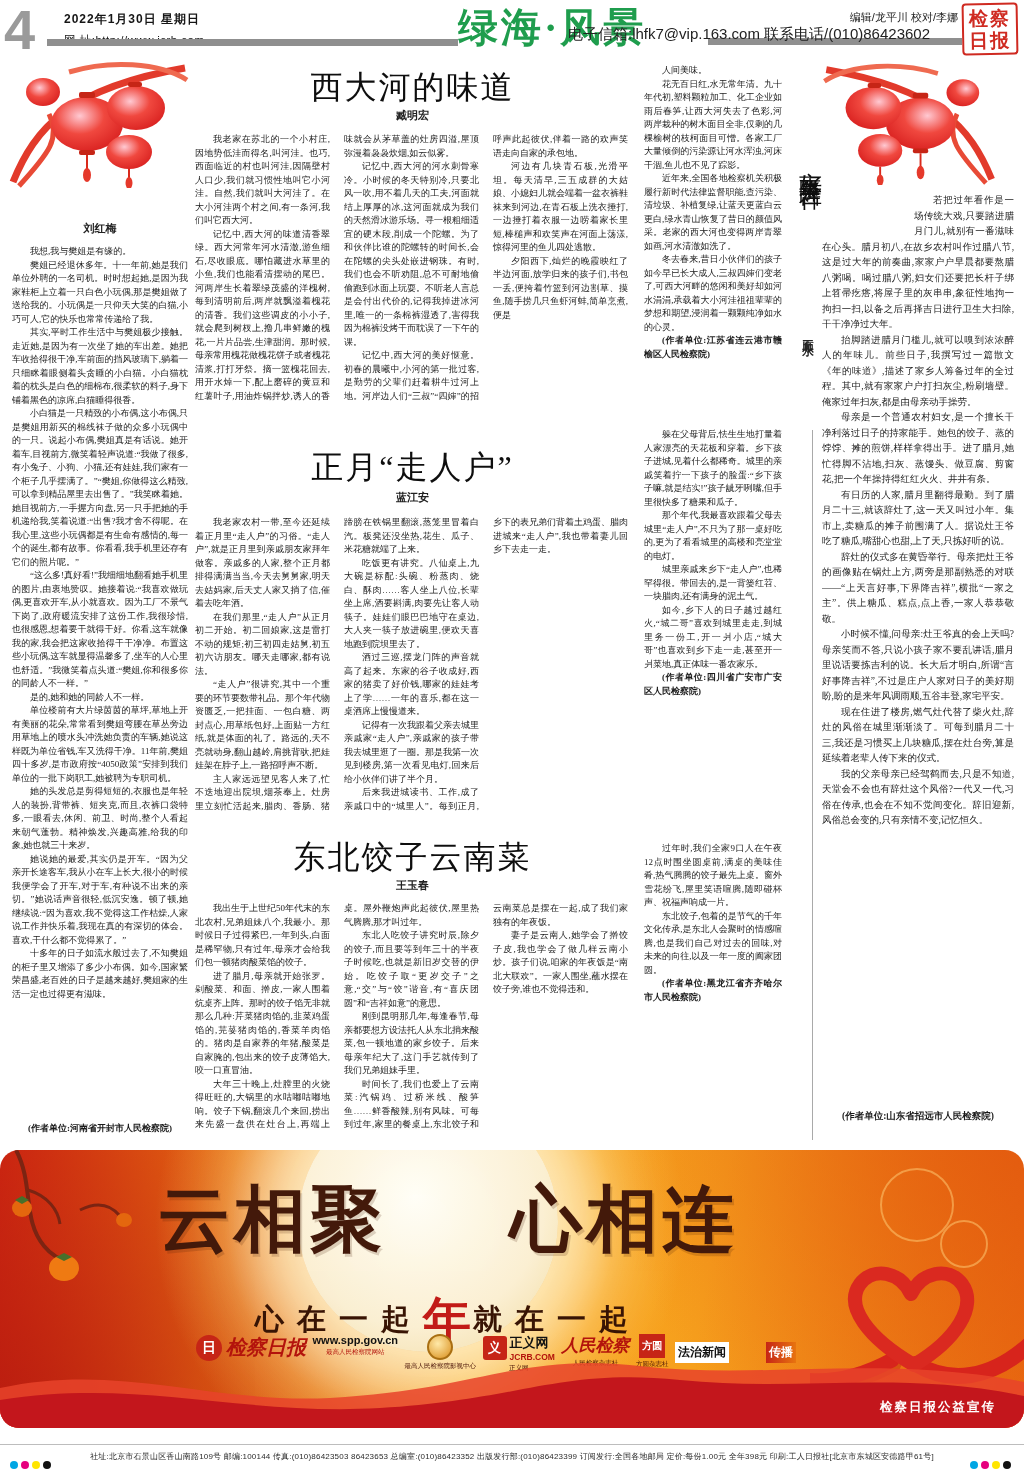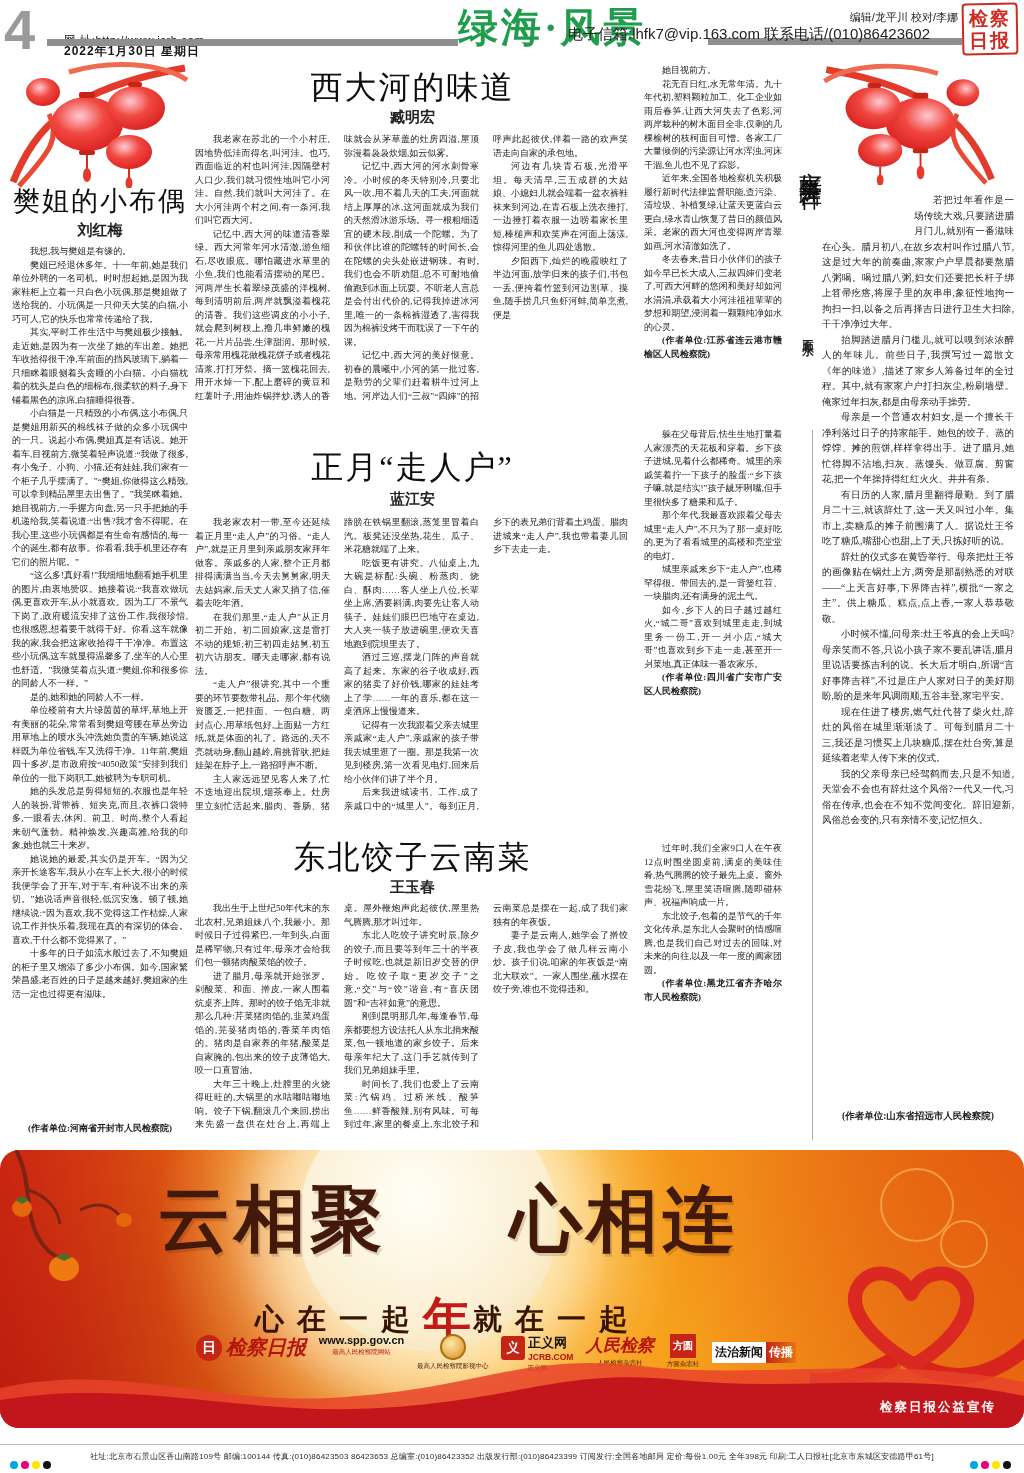--- a/index.html
+++ b/index.html
@@ -2,34 +2,34 @@
 <html><head>
 <meta charset="utf-8">
 <style>
   html,body{margin:0;padding:0;background:#e9e9e9;}
   .page{position:relative;width:1024px;height:1473px;background:#ffffff;margin:0 auto;
         font-family:"Liberation Serif","DejaVu Serif",serif;overflow:hidden;color:#1a1a1a;}
   .abs{position:absolute;}
   .sans{font-family:"Liberation Sans","DejaVu Sans",sans-serif;}
   
   .page-num{left:4px;top:2px;font-size:56px;font-weight:700;color:#9a9a9a;line-height:1;}
-  .hd-date{left:64px;top:11px;font-size:12px;font-weight:700;color:#151515;letter-spacing:1px;margin-top:32px;}
+  .hd-date{left:64px;top:11px;font-size:12px;font-weight:700;color:#151515;letter-spacing:1px;}
   .hd-url{left:64px;top:33px;font-size:11.5px;color:#151515;letter-spacing:0.5px;}
   .hd-bar{height:7px;background:#8f8f8f;top:39px;}
   .section-title{left:458px;top:0px;font-size:40px;font-weight:700;color:#1f9d4d;letter-spacing:3px;}
   .hd-ed1{left:540px;top:10px;width:418px;text-align:right;font-size:11px;color:#222;}
   .hd-ed2{left:540px;top:25px;width:418px;text-align:center;font-size:15px;color:#222;}
   .seal{left:962px;top:3px;width:56px;height:52px;border:2px solid #cf2a21;border-radius:4px;
         box-sizing:border-box;display:flex;flex-wrap:wrap;align-items:center;justify-content:center;
         font-weight:700;color:#cf2a21;font-size:19px;line-height:22px;text-align:center;
         letter-spacing:2px;padding-top:2px;transform:rotate(-1deg);}
   .seal span{width:44px;display:block;}
   
   .art-title{font-weight:400;color:#0e0e0e;text-align:center;letter-spacing:2px;}
-  .byline{text-align:center;font-size:15px;font-weight:700;color:#222;}
+  .byline{text-align:center;font-size:11px;font-weight:700;color:#222;}
   .body-text{font-size:9px;line-height:13.5px;text-align:justify;color:#1c1c1c;}
   .para{margin:0;text-indent:2em;}
   .attr{font-weight:700;}
   .attr-line{font-weight:700;font-size:9px;text-align:center;}
   .cols3{column-count:3;column-gap:14px;column-fill:auto;height:100%;overflow:hidden;}
   .clip{overflow:hidden;}
   .vrule{width:1px;background:#a9a9a9;}
   .v-title{writing-mode:vertical-rl;text-orientation:upright;font-size:23px;letter-spacing:3px;color:#0e0e0e;}
   .v-author{writing-mode:vertical-rl;text-orientation:upright;font-size:11.5px;font-weight:700;color:#222;letter-spacing:2px;}
   .right-float-spacer{float:left;width:92px;height:42px;}
@@ -96,21 +96,20 @@
       <rect x="70" y="34" width="16" height="6" rx="2" fill="#c62516"></rect>
       <rect x="119" y="24" width="14" height="5" rx="2" fill="#c62516"></rect>
       <rect x="70" y="92" width="16" height="5" rx="2" fill="#c62516"></rect>
       <line x1="78" y1="97" x2="78" y2="112" stroke="#d92a1c" stroke-width="2"></line>
       <ellipse cx="78" cy="117" rx="4" ry="7" fill="#e5392b"></ellipse>
       <line x1="120" y1="111" x2="120" y2="121" stroke="#d92a1c" stroke-width="2"></line>
       <ellipse cx="120" cy="125" rx="3.5" ry="6" fill="#e5392b"></ellipse>
     </svg>
   </div>
 
-  <div class="abs art-title" style="left:10px;top:183px;width:180px;font-size:27px;">樊姐的小布偶</div>
   <div class="abs byline" style="left:10px;top:221px;width:180px;">刘红梅</div>
   <div class="abs body-text clip" style="left:12px;top:245px;width:176px;height:872px;">
       <p class="para">我想,我与樊姐是有缘的。</p>
       <p class="para">樊姐已经退休多年。十一年前,她是我们单位外聘的一名司机。时时想起她,是因为我家鞋柜上立着一只白色小玩偶,那是樊姐做了送给我的。小玩偶是一只仰天大笑的白猫,小巧可人,它的快乐也常常传递给了我。</p>
       <p class="para">其实,平时工作生活中与樊姐极少接触。走近她,是因为有一次坐了她的车出差。她把车收拾得很干净,车前面的挡风玻璃下,躺着一只细眯着眼侧着头贪睡的小白猫。小白猫枕着的枕头是白色的细棉布,很柔软的料子,身下铺着黑色的凉席,白猫睡得很香。</p>
       <p class="para">小白猫是一只精致的小布偶,这小布偶,只是樊姐用新买的棉线袜子做的众多小玩偶中的一只。说起小布偶,樊姐真是有话说。她开着车,目视前方,微笑着轻声说道:“我做了很多,有小兔子、小狗、小猫,还有娃娃,我们家有一个柜子几乎摆满了。”“樊姐,你做得这么精致,可以拿到精品屋里去出售了。”我笑眯着她。她目视前方,一手握方向盘,另一只手把她的手机递给我,笑着说道:“出售?我才舍不得呢。在我心里,这些小玩偶都是有生命有感情的,每一个的诞生,都有故事。你看看,我手机里还存有它们的照片呢。”</p>
       <p class="para">“这么多!真好看!”我细细地翻看她手机里的图片,由衷地赞叹。她接着说:“我喜欢做玩偶,更喜欢开车,从小就喜欢。因为工厂不景气下岗了,政府暖流安排了这份工作,我很珍惜,也很感恩,想着要干就得干好。你看,这车就像我的家,我会把这家收拾得干干净净。布置这些小玩偶,这车就显得温馨多了,坐车的人心里也舒适。”我微笑着点头道:“樊姐,你和很多你的同龄人不一样。”</p>
       <p class="para">是的,她和她的同龄人不一样。</p>
       <p class="para">单位楼前有大片绿茵茵的草坪,草地上开有美丽的花朵,常常看到樊姐弯腰在草丛旁边用草地上的喷水头冲洗她负责的车辆,她说这样既为单位省钱,车又洗得干净。11年前,樊姐四十多岁,是市政府按“4050政策”安排到我们单位的一批下岗职工,她被聘为专职司机。</p>
       <p class="para">她的头发总是剪得短短的,衣服也是年轻人的装扮,背带裤、短夹克,而且,衣裤口袋特多,一眼看去,休闲、前卫、时尚,整个人看起来朝气蓬勃。精神焕发,兴趣高雅,给我的印象,她也就三十来岁。</p>
@@ -126,21 +125,21 @@
         <p class="para">我老家在苏北的一个小村庄,因地势低洼而得名,叫河洼。也巧,西面临近的村也叫河洼,因隔壁村人口少,我们就习惯性地叫它小河洼。自然,我们就叫大河洼了。在大小河洼两个村之间,有一条河,我们叫它西大河。</p>
         <p class="para">记忆中,西大河的味道清香翠绿。西大河常年河水清澈,游鱼细石,尽收眼底。哪怕藏进水草里的小鱼,我们也能看清摆动的尾巴。河两岸生长着翠绿茂盛的洋槐树,每到清明前后,两岸就飘溢着槐花的清香。我们这些调皮的小小子,就会爬到树杈上,撸几串鲜嫩的槐花,一片片品尝,生津甜润。那时候,母亲常用槐花做槐花饼子或者槐花清浆,打打牙祭。摘一篮槐花回去,用开水焯一下,配上磨碎的黄豆和红薯叶子,用油炸锅拌炒,诱人的香味就会从茅草盖的灶房四溢,屋顶弥漫着袅袅炊烟,如云似雾。</p>
         <p class="para">记忆中,西大河的河水刺骨寒冷。小时候的冬天特别冷,只要北风一吹,用不着几天的工夫,河面就结上厚厚的冰,这河面就成为我们的天然滑冰游乐场。寻一根粗细适宜的硬木段,削成一个陀螺。为了和伙伴比谁的陀螺转的时间长,会在陀螺的尖头处嵌进钢珠。有时,我们也会不听劝阻,总不可耐地偷偷跑到冰面上玩耍。不听老人言总是会付出代价的,记得我掉进冰河里,唯一的一条棉裤湿透了,害得我因为棉裤没烤干而耽误了一下午的课。</p>
         <p class="para">记忆中,西大河的美好惬意。初春的晨曦中,小河的第一批过客,是勤劳的父辈们赶着耕牛过河上地。河岸边人们“三叔”“四婶”的招呼声此起彼伏,伴着一路的欢声笑语走向自家的承包地。</p>
         <p class="para">河边有几块青石板,光滑平坦。每天清早,三五成群的大姑娘、小媳妇儿就会端着一盆衣裤鞋袜来到河边,在青石板上洗衣捶打,一边捶打着衣服一边唠着家长里短,棒槌声和欢笑声在河面上荡漾,惊得河里的鱼儿四处逃散。</p>
         <p class="para">夕阳西下,灿烂的晚霞映红了半边河面,放学归来的孩子们,书包一丢,便挎着竹篮到河边割草、摸鱼,随手捞几只鱼虾河蚌,简单烹煮,便是</p>
       </div>
   </div>
   <div class="abs body-text clip" style="left:644px;top:64px;width:138px;height:356px;">
     <div>
-        <p class="para">她目视前方。</p>
+        <p class="para">人间美味。</p>
         <p class="para">花无百日红,水无常年清。九十年代初,塑料颗粒加工、化工企业如雨后春笋,让西大河失去了色彩,河两岸栽种的树木面目全非,仅剩的几棵榆树的枝柯面目可憎。各家工厂大量倾倒的污染源让河水浑浊,河床干涸,鱼儿也不见了踪影。</p>
         <p class="para">近年来,全国各地检察机关积极履行新时代法律监督职能,查污染、清垃圾、补植复绿,让蓝天更蓝白云更白,绿水青山恢复了昔日的颜值风采。老家的西大河也变得两岸青翠如画,河水清澈如洗了。</p>
         <p class="para">冬去春来,昔日小伙伴们的孩子如今早已长大成人,三叔四婶们变老了,可西大河畔的悠闲和美好却如河水涓涓,承载着大小河洼祖祖辈辈的梦想和期望,浸润着一颗颗纯净如水的心灵。</p>
       </div>
     <p class="para attr">(作者单位:江苏省连云港市赣榆区人民检察院)</p>
   </div>
 
   <div class="abs art-title" style="left:195px;top:446px;width:435px;font-size:32px;">正月“走人户”</div>
   <div class="abs byline" style="left:195px;top:490px;width:435px;font-family:Liberation Mono, monospace;">蓝江安</div>
   <div class="abs" style="left:195px;top:516px;width:433px;height:308px;">
@@ -273,21 +272,21 @@
         <div class="logo-sub">正义网</div>
       </div>
       <div class="logo-item">
         <div style="font-size:17px;font-weight:700;color:#b3130c;font-style:italic;">人民检察</div>
         <div class="logo-sub sans">人民检察杂志社</div>
       </div>
       <div class="logo-item sans">
         <div style="width:26px;height:24px;margin:0 auto;background:#c62516;color:#fff;font-size:10px;font-weight:700;display:flex;align-items:center;justify-content:center;">方圆</div>
         <div class="logo-sub">方圆杂志社</div>
       </div>
-      <div class="logo-item sans" style="display:flex;align-items:flex-end;margin-top:8px;">
+      <div class="logo-item sans" style="display:flex;align-items:flex-end;margin-top:8px;gap:37px;">
         <span style="background:#fff;padding:2px 3px;font-size:12px;font-weight:700;color:#111;">法治新闻</span>
         <span style="background:linear-gradient(90deg,#c62516,#e8740f);color:#fff;padding:2px 3px;font-size:12px;font-weight:700;">传播</span>
       </div>
     </div>
 
     <div class="abs" style="left:810px;top:82px;width:214px;height:170px;">
       <svg width="214" height="170" viewBox="0 0 214 170">
         <path d="M-6,148 C30,152 60,140 82,128" fill="none" stroke="#b3150e" stroke-width="15" stroke-linecap="round" opacity="0.35" transform="translate(2,4)"></path>
         <path d="M-6,148 C30,152 60,140 82,128" fill="none" stroke="#d7241c" stroke-width="15" stroke-linecap="round"></path>
         <path d="M106,132 C140,152 180,148 220,112" fill="none" stroke="#d7241c" stroke-width="16" stroke-linecap="round"></path>

